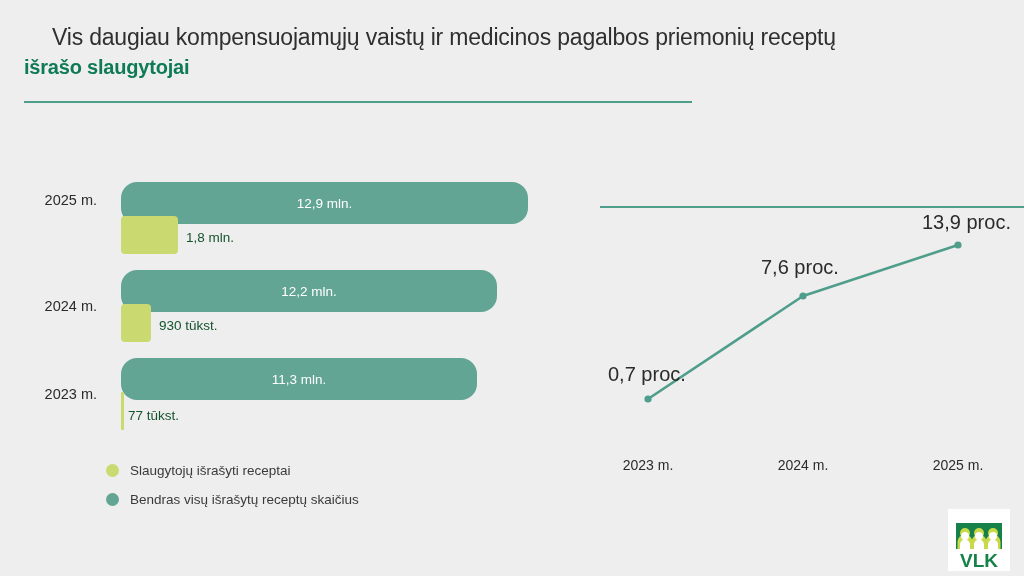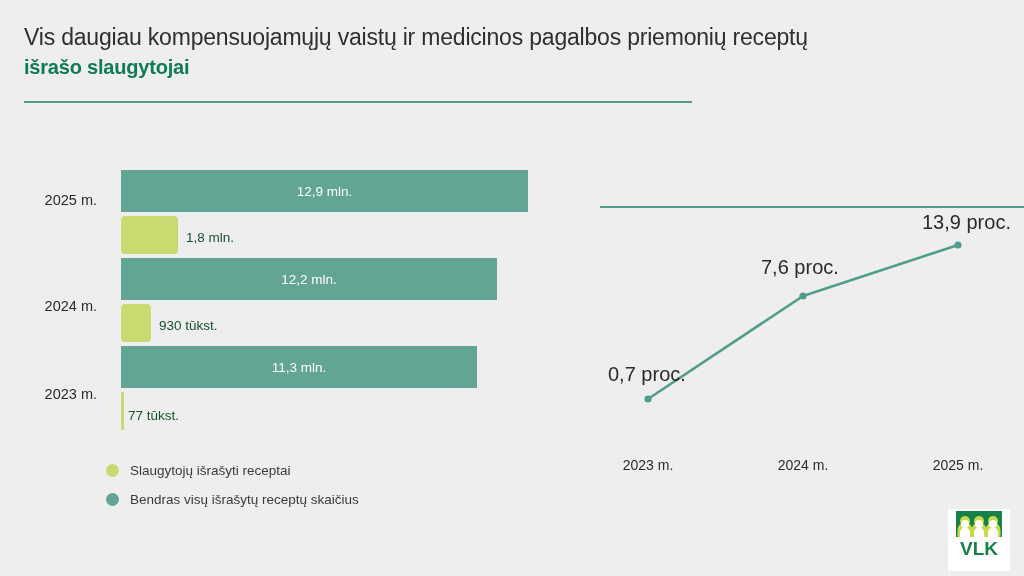--- a/index.html
+++ b/index.html
@@ -28,20 +28,21 @@
     left: 24px;
     top: 22px;
     width: 980px;
   }
   .title-line1 {
     font-size: 23px;
     line-height: 30px;
     color: #2f2f2f;
     letter-spacing: -0.2px;
     white-space: nowrap;
+    margin-left: 28px;
   }
   .title-line2 {
     font-size: 20px;
     line-height: 30px;
     font-weight: bold;
     color: #0e7a56;
     letter-spacing: -0.2px;
     white-space: nowrap;
   }
   .header-rule {
@@ -73,26 +74,27 @@
     text-align: right;
     font-size: 14.5px;
     color: #2b2b2b;
     white-space: nowrap;
   }
   .bar-total {
     position: absolute;
     left: 121px;
     height: 42px;
     background: #62a594;
-    border-radius: 0;
+    border-radius: 16px;
     color: #ffffff;
     font-size: 13.5px;
     display: flex;
     align-items: center;
     justify-content: center;
+    margin-top: 12px;
   }
   .bar-nurse {
     position: absolute;
     left: 121px;
     height: 38px;
     background: #cada70;
     border-radius: 4px;
   }
   .bar-nurse.sliver {
     border-radius: 1px;
@@ -181,21 +183,21 @@
 
   
   .logo {
     position: absolute;
     left: 948px;
     top: 509px;
     width: 62px;
     height: 62px;
     background: #ffffff;
     display: flex;
-    align-items: flex-start;
+    align-items: flex-end;
     justify-content: center;
   }
 </style>
 </head>
 <body>
 
 <div class="canvas">
 
   <div class="header">
     <div class="title-line1">Vis daugiau kompensuojamųjų vaistų ir medicinos pagalbos priemonių receptų</div>

